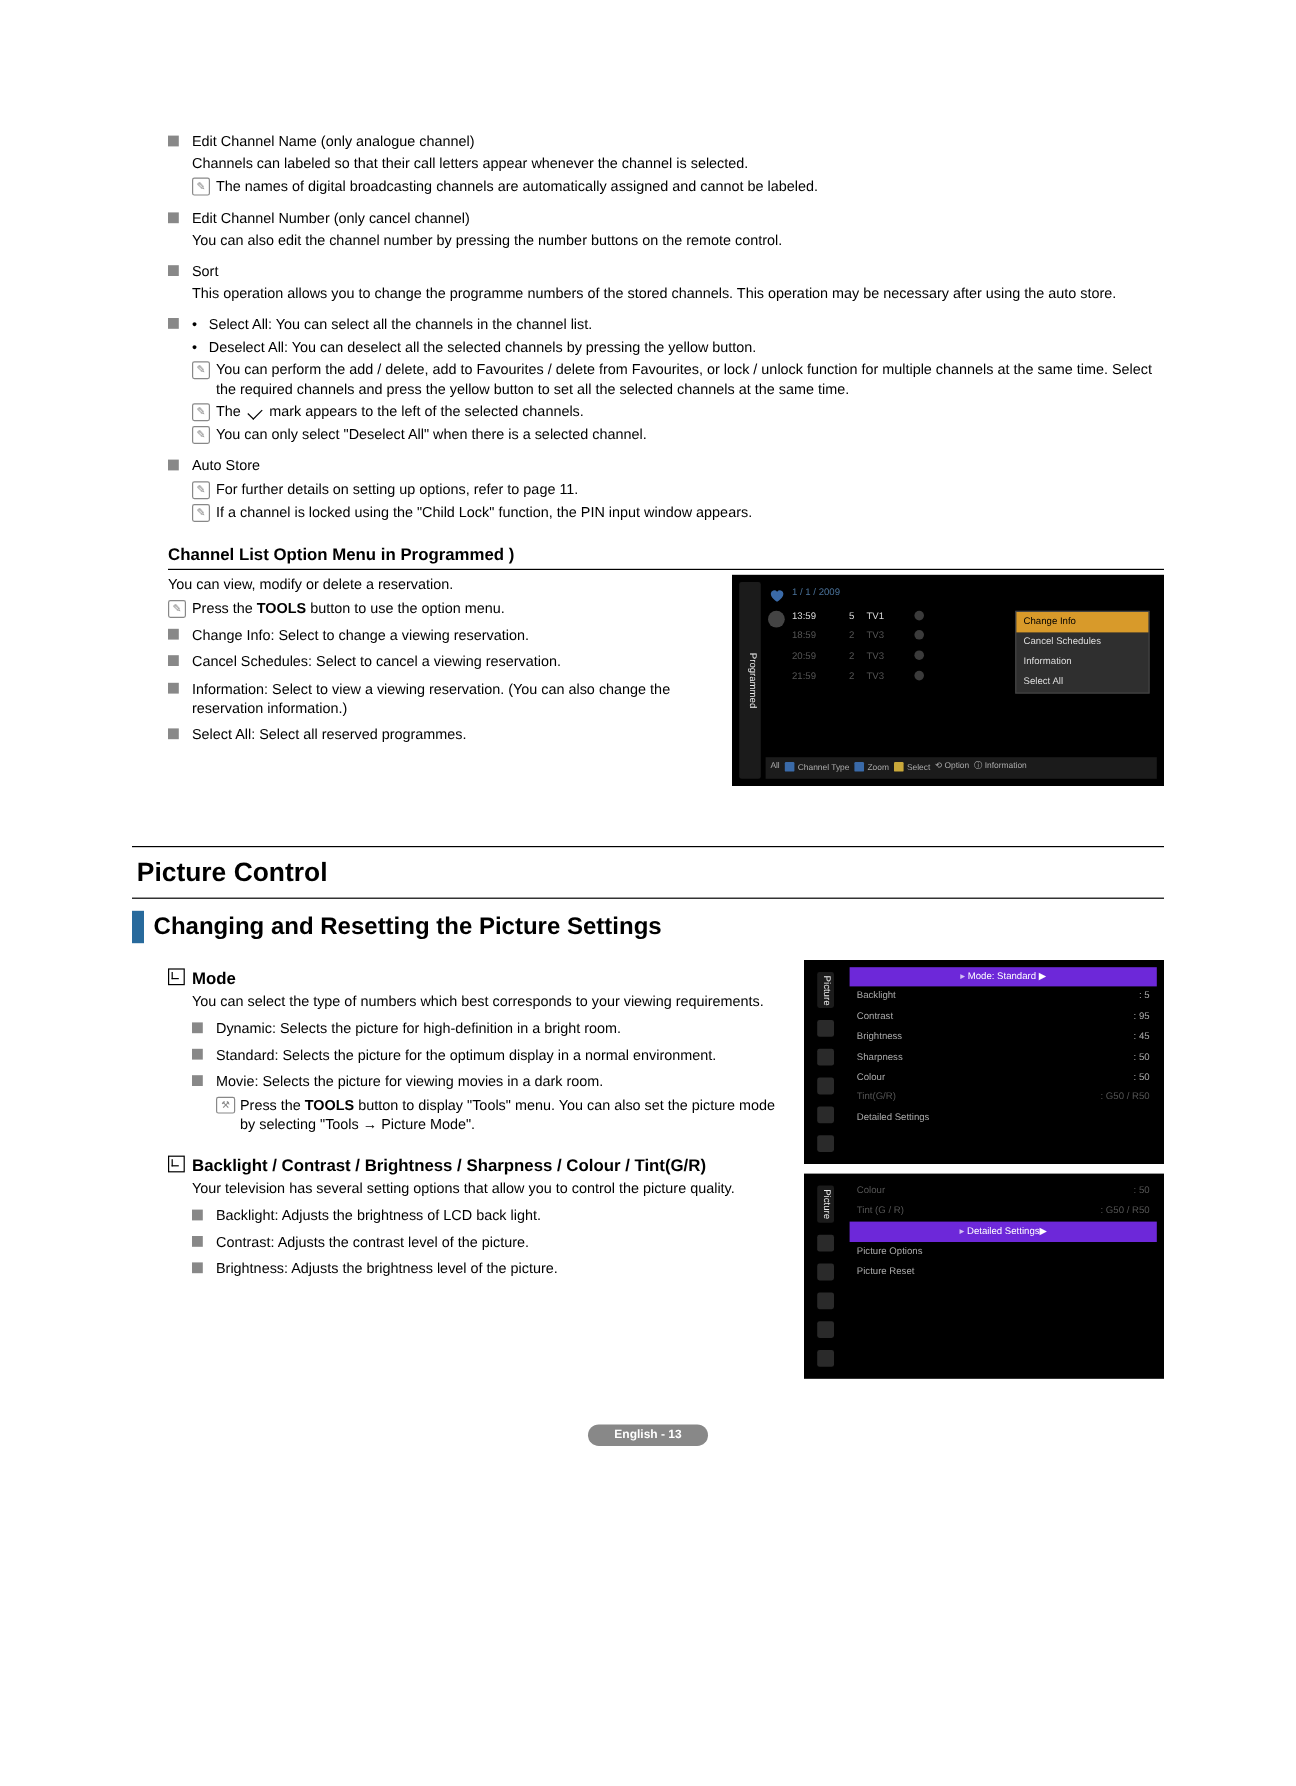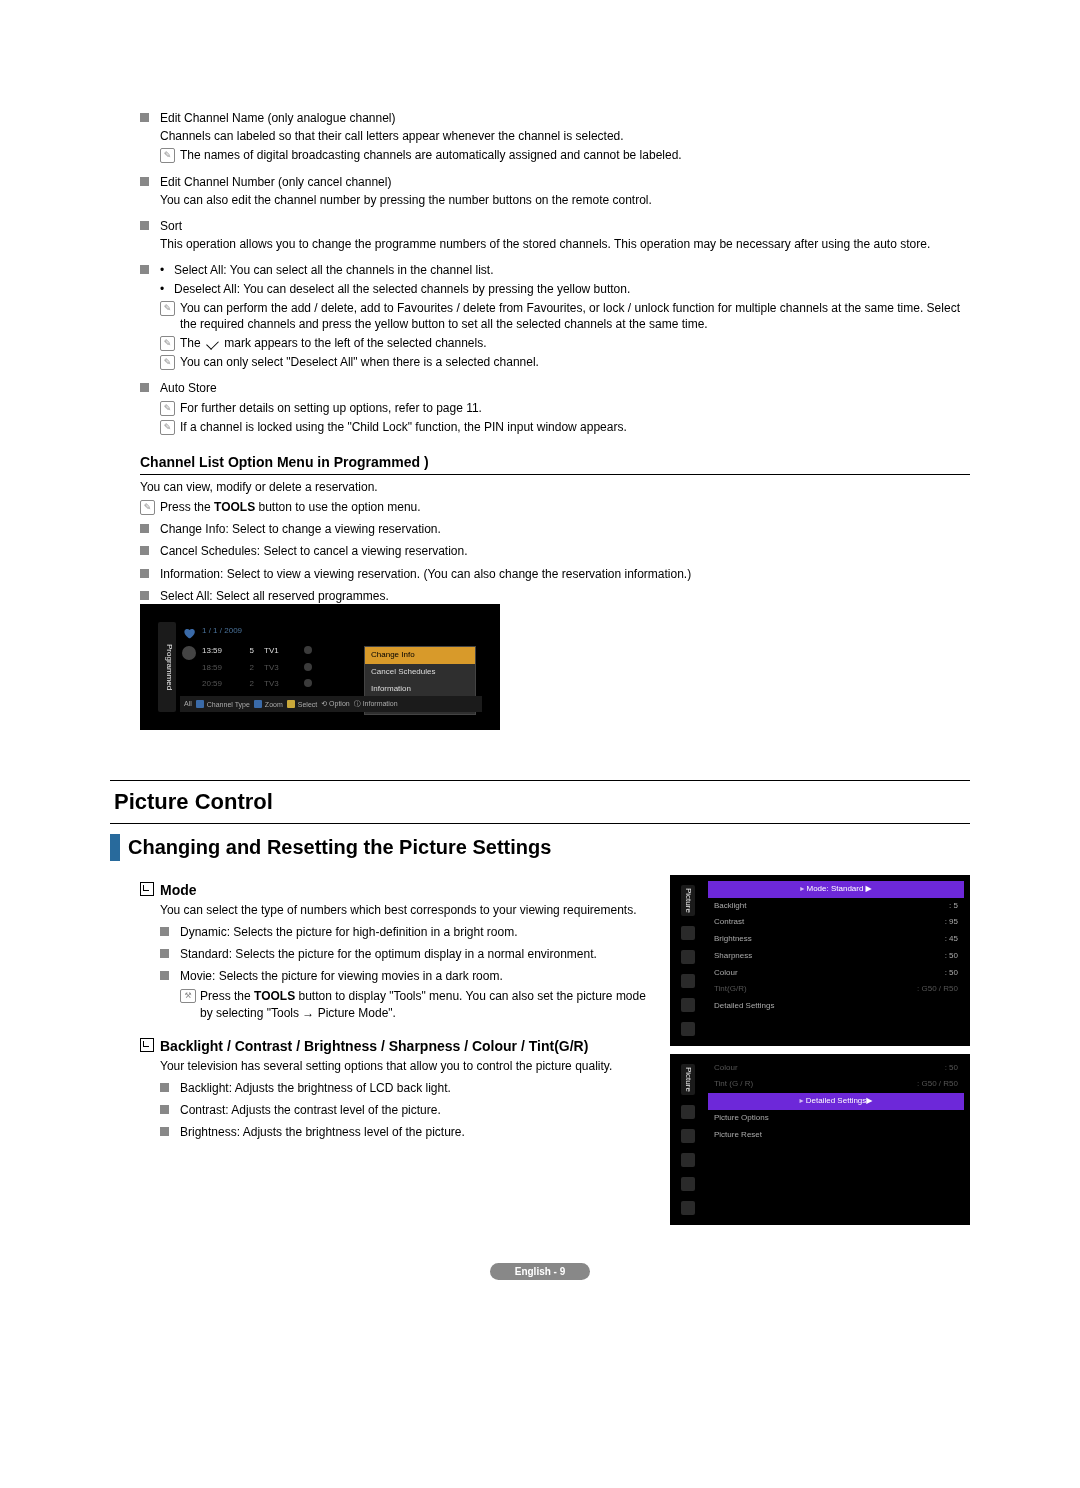--- a/index.html
+++ b/index.html
@@ -69,21 +69,20 @@
     font-weight: bold;
     font-size: 14px;
     border-bottom: 1px solid #000;
     padding-bottom: 2px;
     margin: 18px 0 4px 30px;
   }
   .two-col {
     position: relative;
     display: flex;
     margin-left: 30px;
-    flex-direction: column;
   }
   .two-col .left {
     flex: 1;
     padding-right: 20px;
   }
   .two-col .right {
     width: 360px;
     flex: none;
   }
 
@@ -137,24 +136,24 @@
     color: #888;
     margin-right: 4px;
   }
 
   
   .tv-box {
     background: #000;
     color: #ccc;
     font-size: 9px;
     width: 360px;
-    height: 126px;
+    height: 176px;
     position: relative;
     box-sizing: border-box;
-    padding: 18px;
+    padding: 6px;
     display:flex;
   }
   .tv-tab {
     writing-mode: vertical-rl;
     background: #1b1b1b;
     color: #eee;
     font-size: 8px;
     padding: 4px 2px;
     margin-right: 4px;
     border-radius: 2px;
@@ -504,14 +503,14 @@
             </div>
             <div class="row">
               <span><span>Picture Reset</span></span>
               <span></span>
             </div>
           </div>
       </div>
     </div>
   </div>
 
-  <div class="page-foot">English - 9</div>
+  <div class="page-foot">English - 13</div>
 </div>
 
 </body></html>

